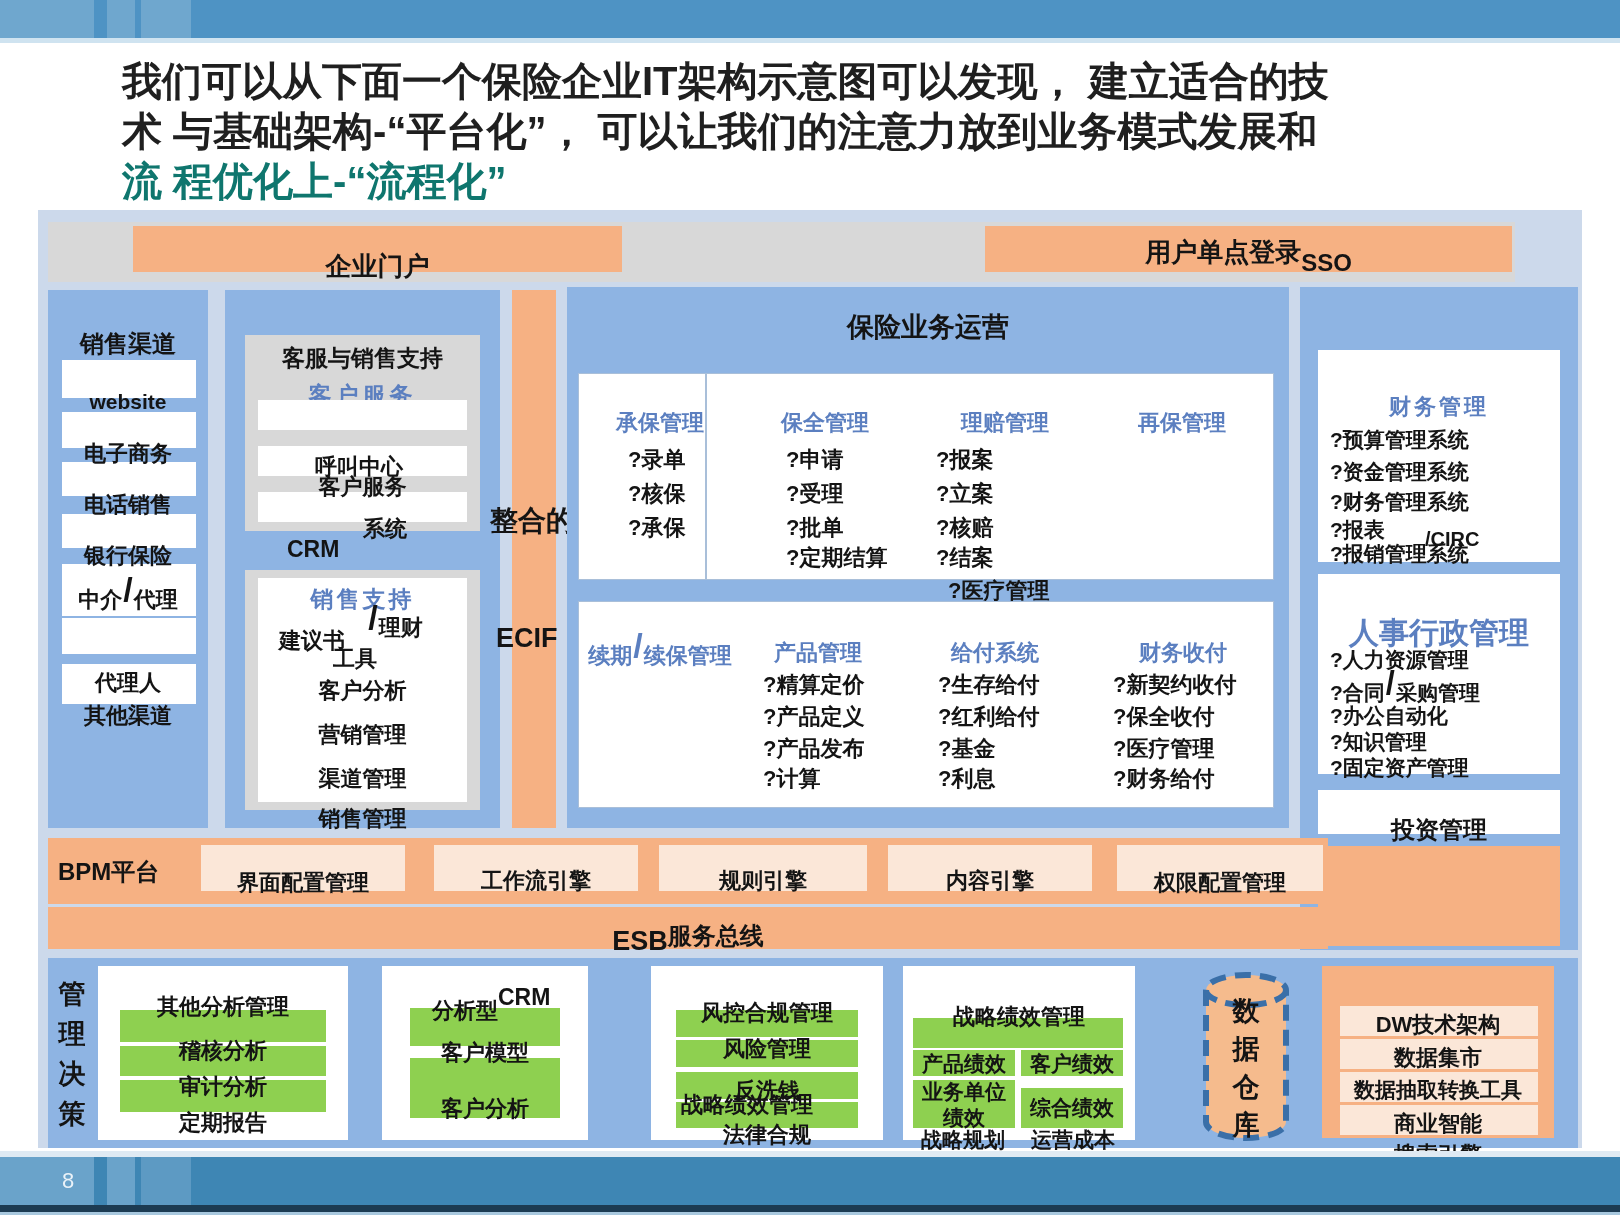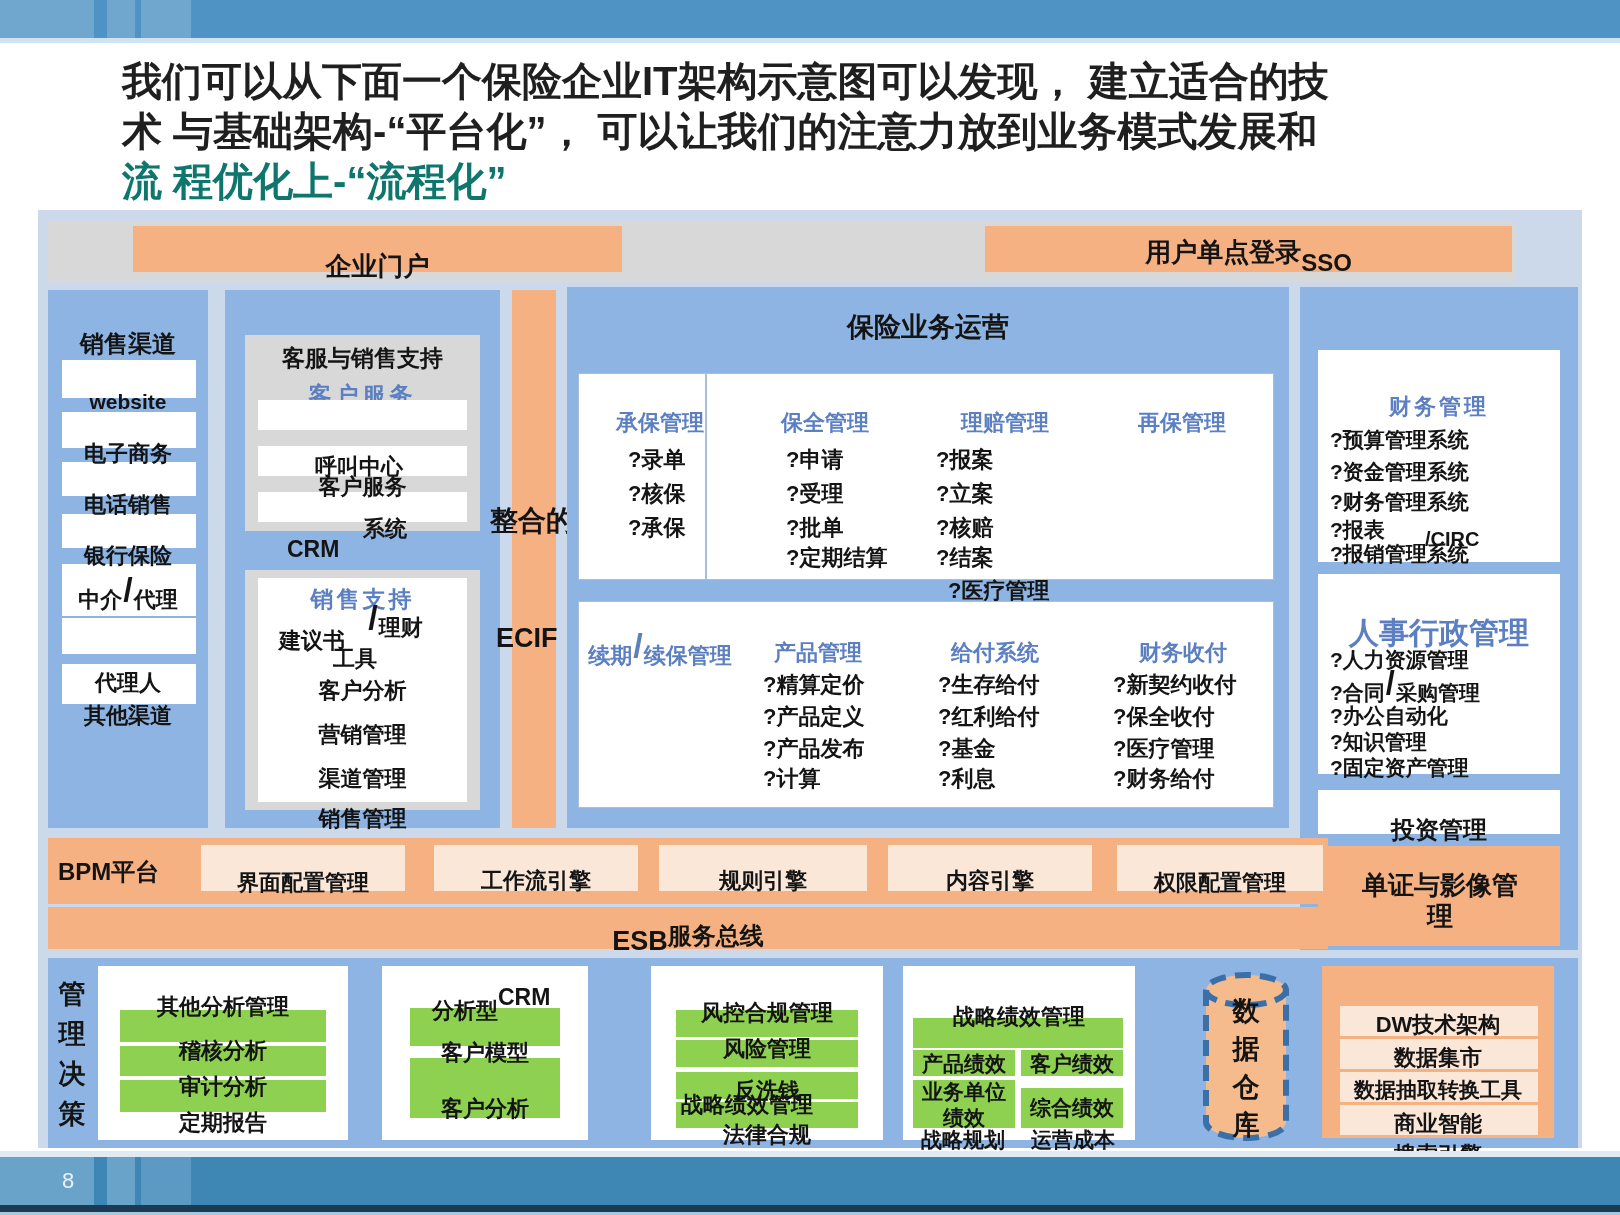--- a/index.html
+++ b/index.html
@@ -156,21 +156,20 @@
   <div class="t tl" style="left:1330px;top:676px;font-size:21px">
     <span>?合同</span><span class="sl">/</span><span>采购管理</span>
   </div>
   <div class="t tl" style="left:1330px;top:704px;font-size:21px">?办公自动化</div>
   <div class="t tl" style="left:1330px;top:730px;font-size:21px">?知识管理</div>
   <div class="t tl" style="left:1330px;top:756px;font-size:21px">?固定资产管理</div>
 
   <div class="wb" style="left:1318px;top:790px;width:242px;height:44px"></div>
   <div class="t" style="left:1318px;top:816px;width:242px;font-size:24px">投资管理</div>
   <div class="or" style="left:1318px;top:846px;width:242px;height:100px"></div>
-  <div class="t wrap" style="left:1354px;top:870px;width:172px;font-size:26px;line-height:1.2">单证与影像管理</div>
 
   <div class="or" style="left:48px;top:838px;width:1280px;height:66px"></div>
   <div class="t tl" style="left:58px;top:858px;font-size:24px">
     <span>BPM</span><span>平台</span>
   </div>
   <div class="lo" style="left:201px;top:845px;width:204px;height:46px"></div>
   <div class="lo" style="left:434px;top:845px;width:204px;height:46px"></div>
   <div class="lo" style="left:659px;top:845px;width:208px;height:46px"></div>
   <div class="lo" style="left:888px;top:845px;width:204px;height:46px"></div>
   <div class="lo" style="left:1117px;top:845px;width:206px;height:46px"></div>

